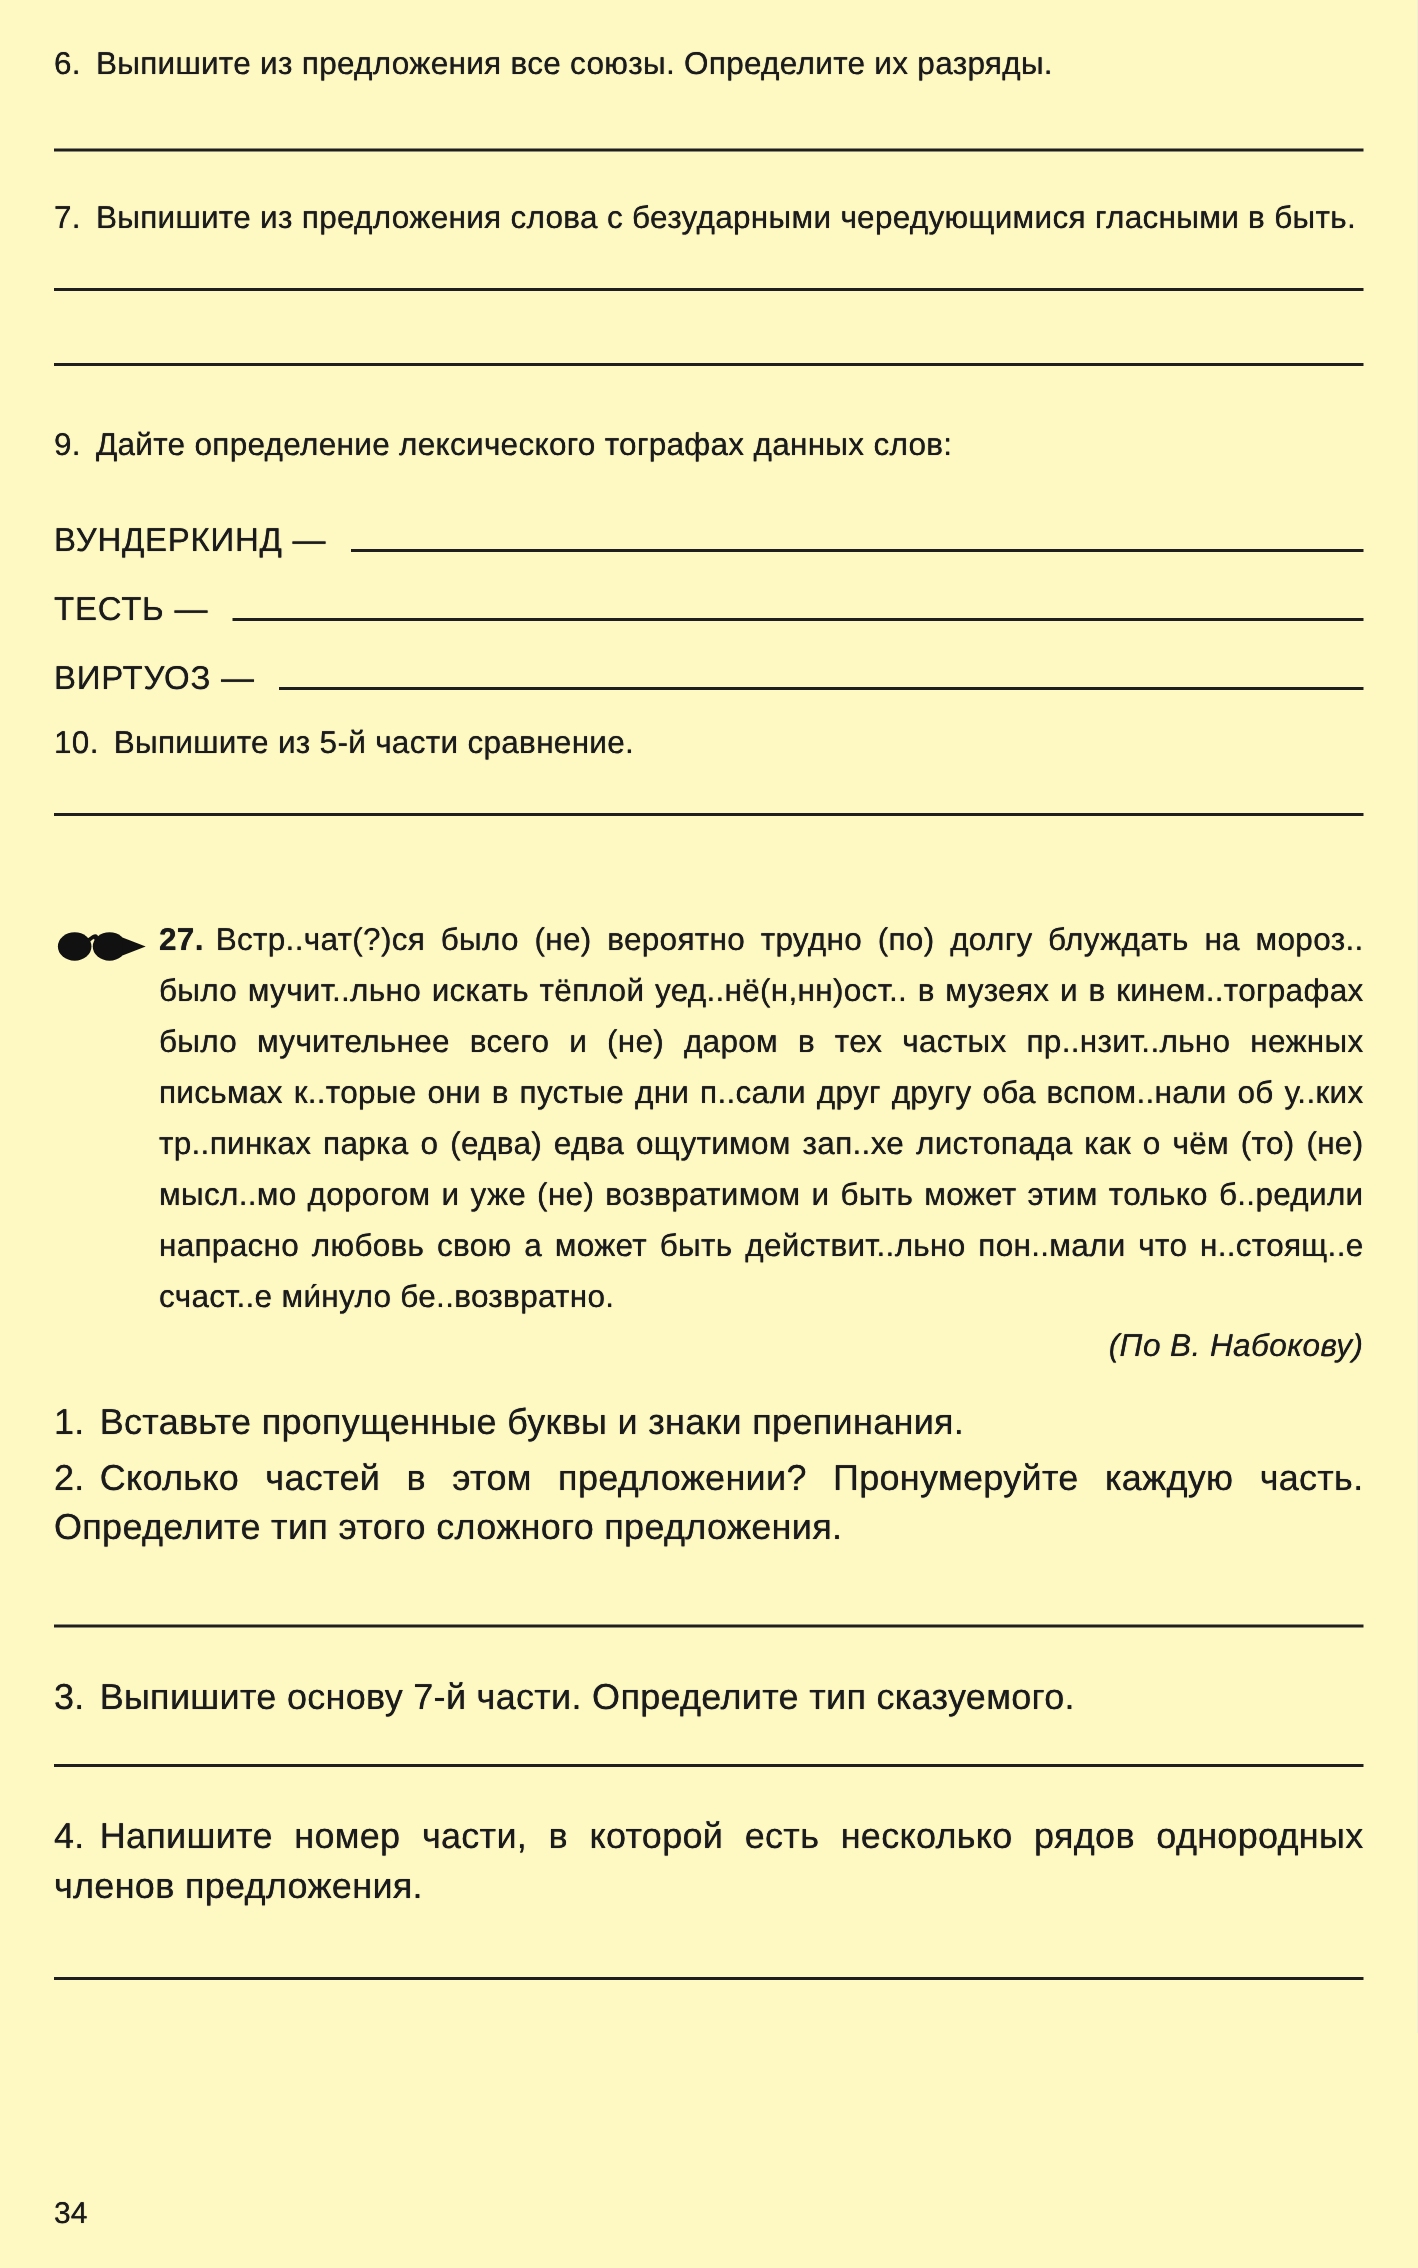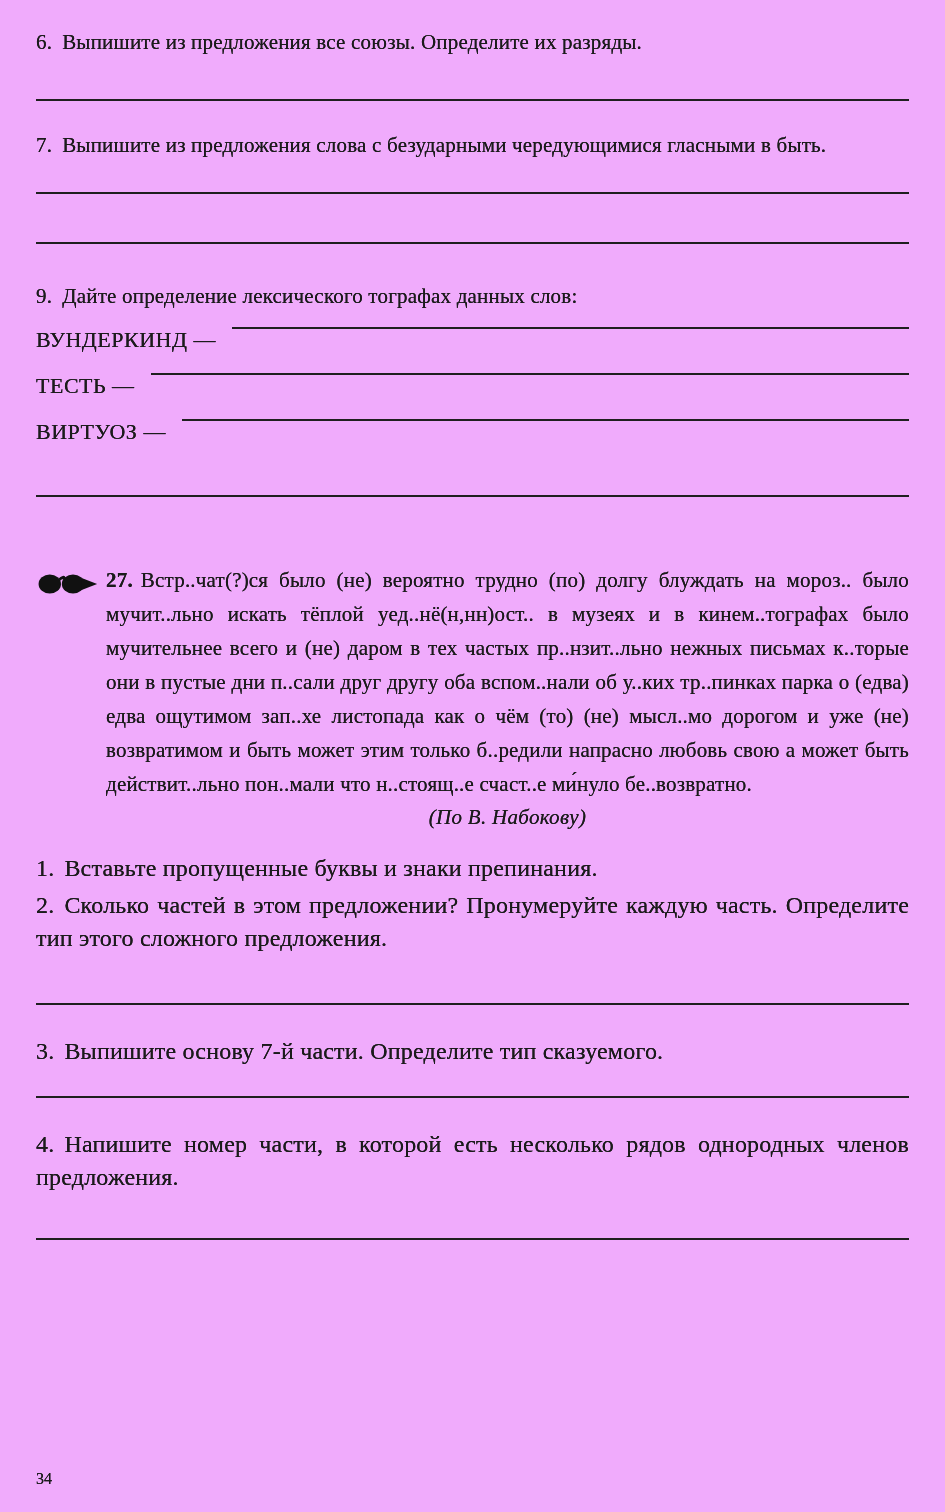--- a/index.html
+++ b/index.html
@@ -1,22 +1,22 @@
 <!DOCTYPE html>
 <html lang="ru"><head>
 <meta charset="utf-8">
 <style>
   html,body{margin:0;padding:0;background:#e8e8e4;}
   .page{
     position:relative;
     width:945px;height:1512px;
     margin:0 auto;
-    background:#f0abfc;
+    background:#fef9c3;
     color:#1b1b1b;
-    font-family:Liberation Serif, serif;
+    font-family:Liberation Sans, sans-serif;
     overflow:hidden;
     box-sizing:border-box;
     padding:26px 36px 0 36px;
     text-shadow:0 0 0.5px currentColor; 
   }
   p{margin:0;}
   .task{
     font-size:21px;
     line-height:33px;
     text-align:justify;
@@ -30,21 +30,21 @@
   .r1{margin-top:40px;margin-bottom:28px;}
   .r2{margin-top:30px;margin-bottom:32px;}
   .r3{margin-top:48px;margin-bottom:36px;}
   .r4{margin-top:30px;margin-bottom:0;}
   .r5{margin-top:48px;margin-bottom:30px;}
   .r6{margin-top:28px;margin-bottom:30px;}
   .r7{margin-top:44px;margin-bottom:0;}
   .defs{margin-top:14px;}
   .def-row{
     display:flex;
-    align-items:flex-start;
+    align-items:flex-end;
     height:46px;
     font-size:22px;
   }
   .term{white-space:nowrap;letter-spacing:0.5px;}
   .write-line{
     flex:1;
     border-bottom:2px solid #1f1f1f;
     margin-left:16px;
     margin-bottom:5px;
     height:0;
@@ -60,39 +60,39 @@
   }
   .ex-body{flex:1;}
   .ex-text{
     font-size:21px;
     line-height:34px;
     text-align:justify;
     letter-spacing:0.2px;
   }
   .ex-num{font-weight:bold;margin-right:8px;margin-top:21px;}
   .attribution{
-    text-align:center;
+    text-align:right;
     font-style:italic;
     font-size:21px;
     margin-top:4px;
     letter-spacing:0.3px;
   }
   .subtasks{margin-top:22px;}
   .subtask{
     font-size:24px;
     line-height:33px;
     text-align:justify;
     letter-spacing:0.2px;
   }
   .st2{margin-top:4px;}
   .page-number{
     position:absolute;
     left:36px;
     bottom:24px;
-    font-size:16px;
+    font-size:20px;
   }
 </style>
 </head>
 <body>
 
 <div class="page">
 
   <p class="task"><span class="num">6.</span><span>Выпишите из предложения все союзы. Определите их разряды.</span></p>
   <div class="rule r1"></div>
 
@@ -111,20 +111,21 @@
     <div class="def-row">
       <span class="term">ТЕСТЬ —</span>
       <span class="write-line"></span>
     </div>
     <div class="def-row">
       <span class="term">ВИРТУОЗ —</span>
       <span class="write-line"></span>
     </div>
   </div>
 
+  <p class="task task10"><span class="num">10.</span><span>Выпишите из 5-й части сравнение.</span></p>
   <div class="rule r4"></div>
 
   <div class="exercise">
     <span class="glasses">
       <svg width="62" height="30" viewBox="0 0 72 34" aria-hidden="true">
         <ellipse cx="16" cy="17" rx="13" ry="11" fill="#111"></ellipse>
         <ellipse cx="43" cy="17" rx="13" ry="11" fill="#111"></ellipse>
         <path d="M27 12 Q 34.5 6 32 12" stroke="#111" stroke-width="3" fill="none"></path>
         <polygon points="53,10 71,17 53,24" fill="#111"></polygon>
       </svg>

